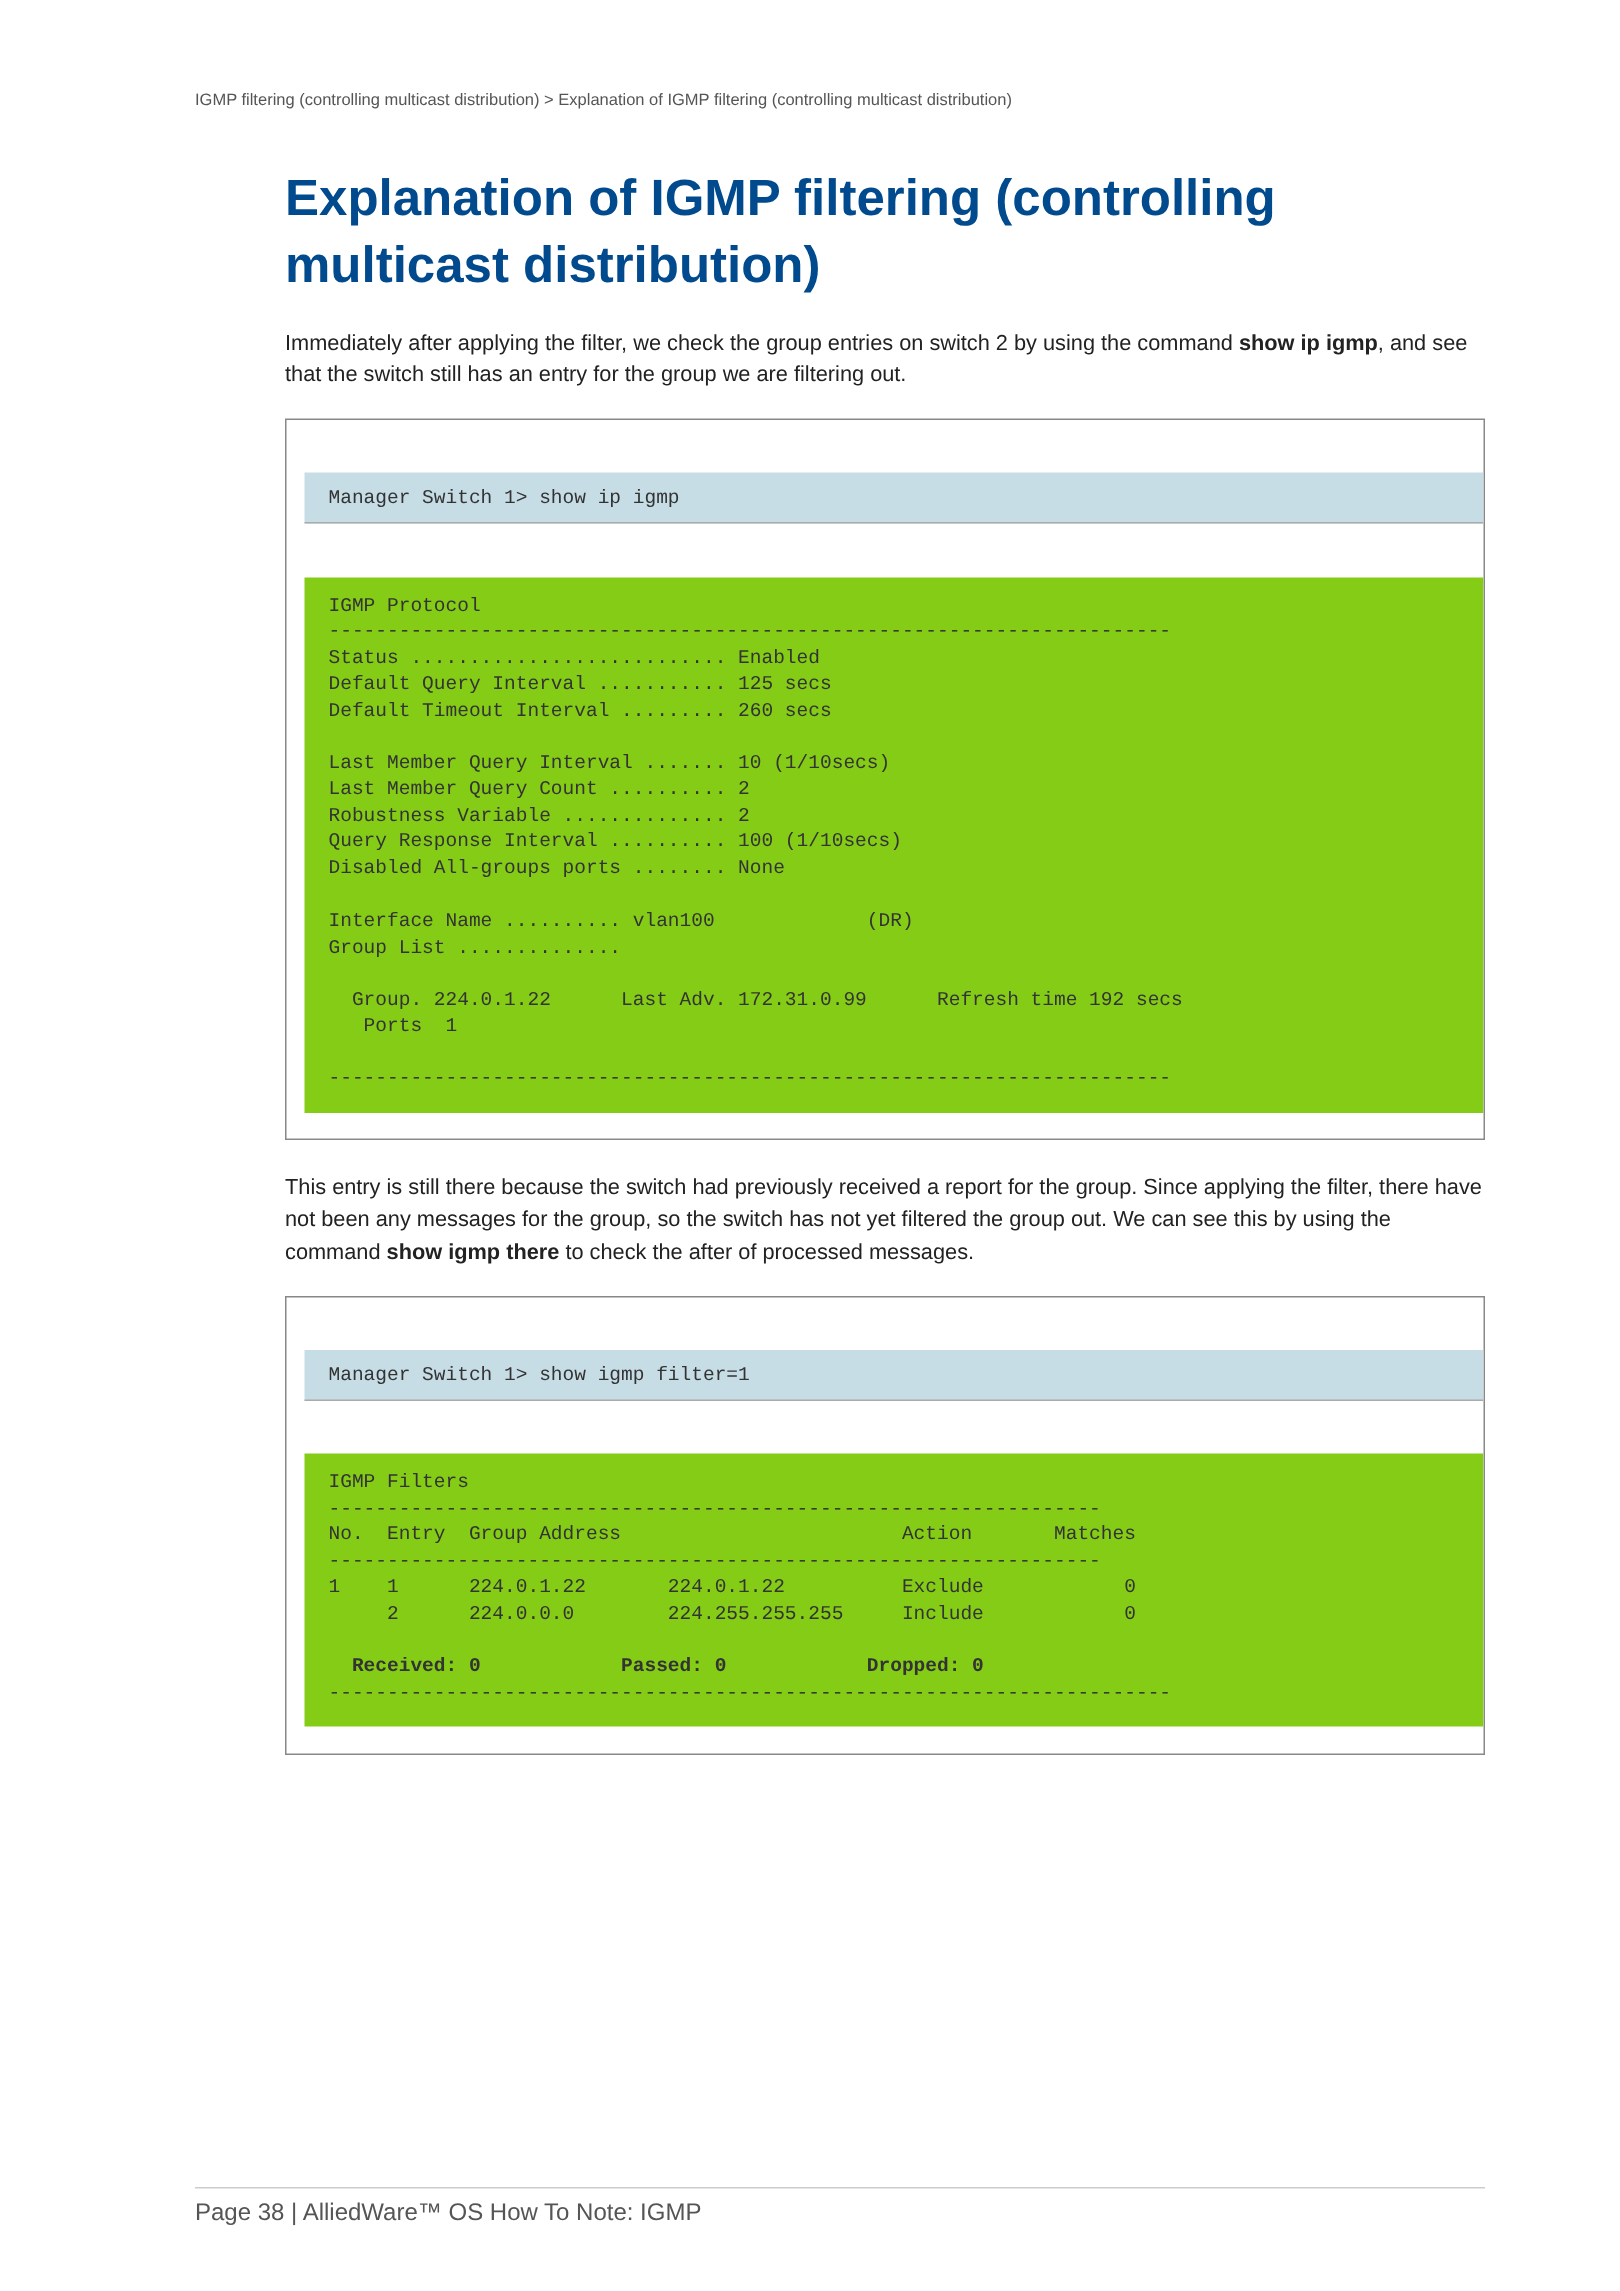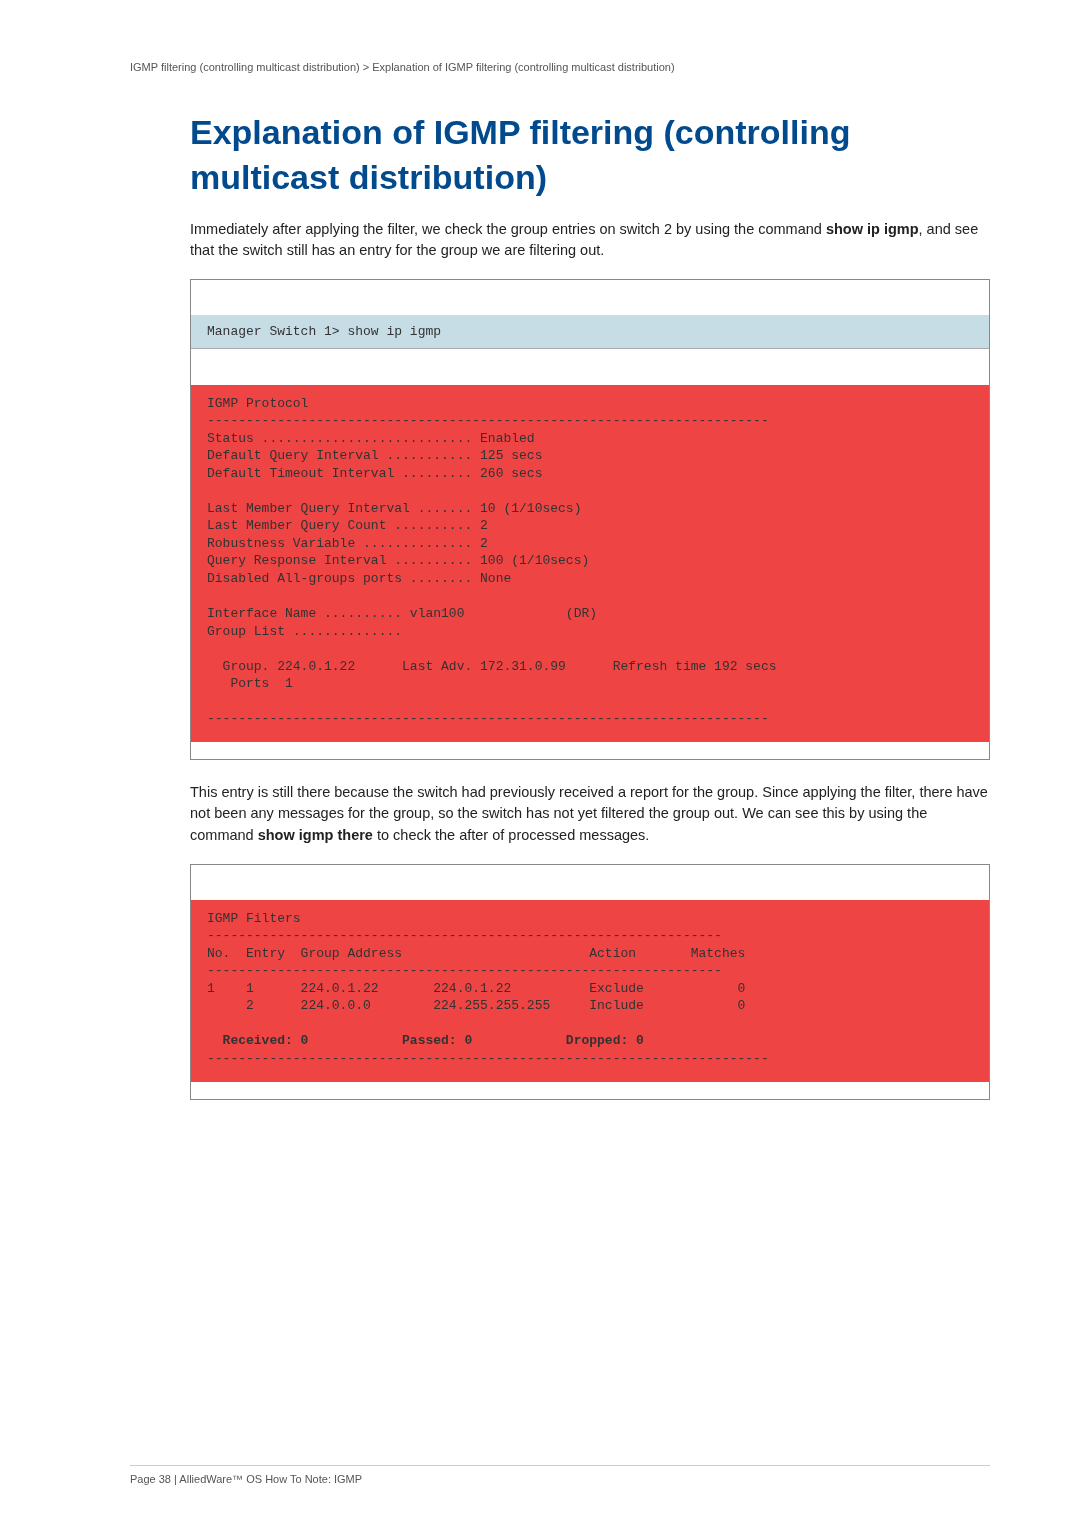--- a/index.html
+++ b/index.html
@@ -36,35 +36,36 @@
   .code-box {
     margin-left: 60px;
     border: 1px solid #888;
     font-family: "Courier New", monospace;
     font-size: 13px;
     line-height: 1.35;
     color: #333;
     white-space: pre;
     overflow: hidden;
     margin-bottom: 22px;
+    padding-left: 12px;
   }
   .code-header {
     background: #c6dde6;
     padding: 8px 16px;
     border-bottom: 1px solid #aaa;
   }
   .code-body {
     padding: 10px 16px 14px 16px;
-    background: #ef4444;
+    background: #84cc16;
   }
   .footer {
     position: fixed;
     bottom: 40px;
     left: 130px;
-    font-size: 11px;
+    font-size: 16px;
     color: #555;
     border-top: 1px solid #ccc;
     width: 860px;
     padding-top: 6px;
   }
   strong.cmd { font-weight: bold; }
 </style>
 </head>
 <body>
 
@@ -99,20 +100,21 @@
    Ports  1
 
 ------------------------------------------------------------------------</div>
 </div>
 
 <p class="body-text">
   <span>This entry is still there because the switch had previously received a report for the group. Since applying the filter, there have not been any messages for the group, so the switch has not yet filtered the group out. We can see this by using the command </span><strong class="cmd">show igmp there</strong><span> to check the after of processed messages.</span>
 </p>
 
 <div class="code-box">
+  <div class="code-header">Manager Switch 1&gt; show igmp filter=1</div>
   <div class="code-body">IGMP Filters
 ------------------------------------------------------------------
 No.  Entry  Group Address                        Action       Matches
 ------------------------------------------------------------------
 1    1      224.0.1.22       224.0.1.22          Exclude            0
      2      224.0.0.0        224.255.255.255     Include            0
 
 <strong>  Received: 0            Passed: 0            Dropped: 0</strong>
 ------------------------------------------------------------------------</div>
 </div>

